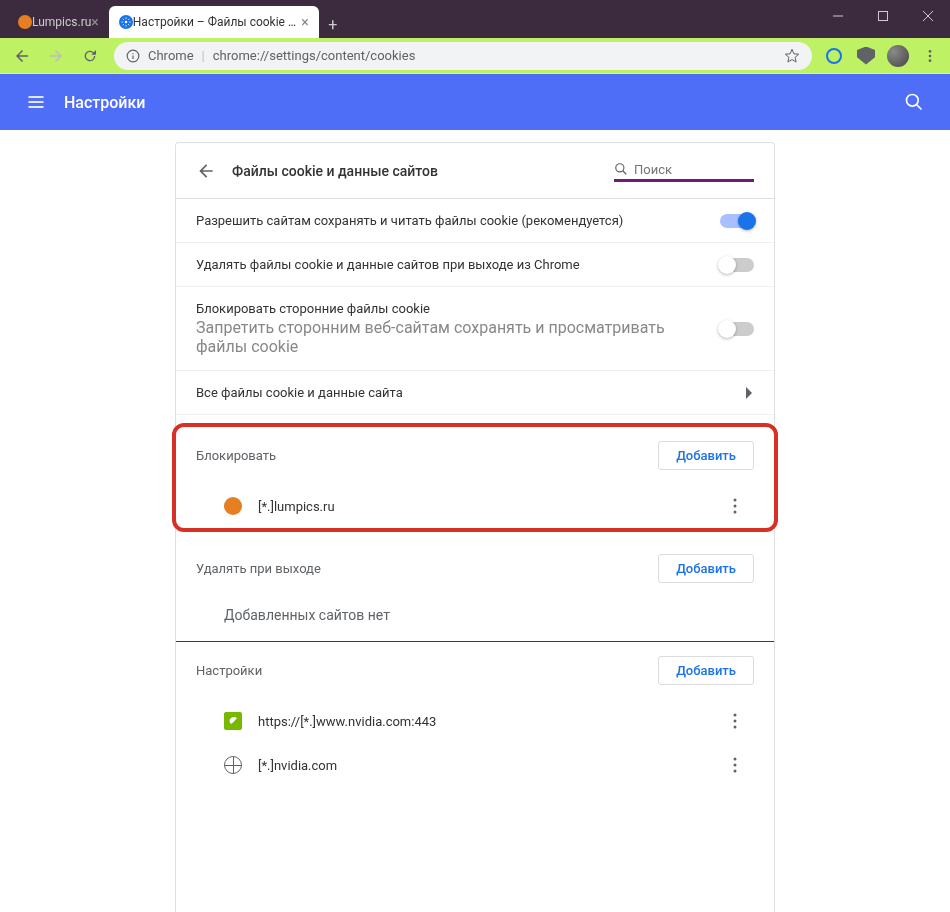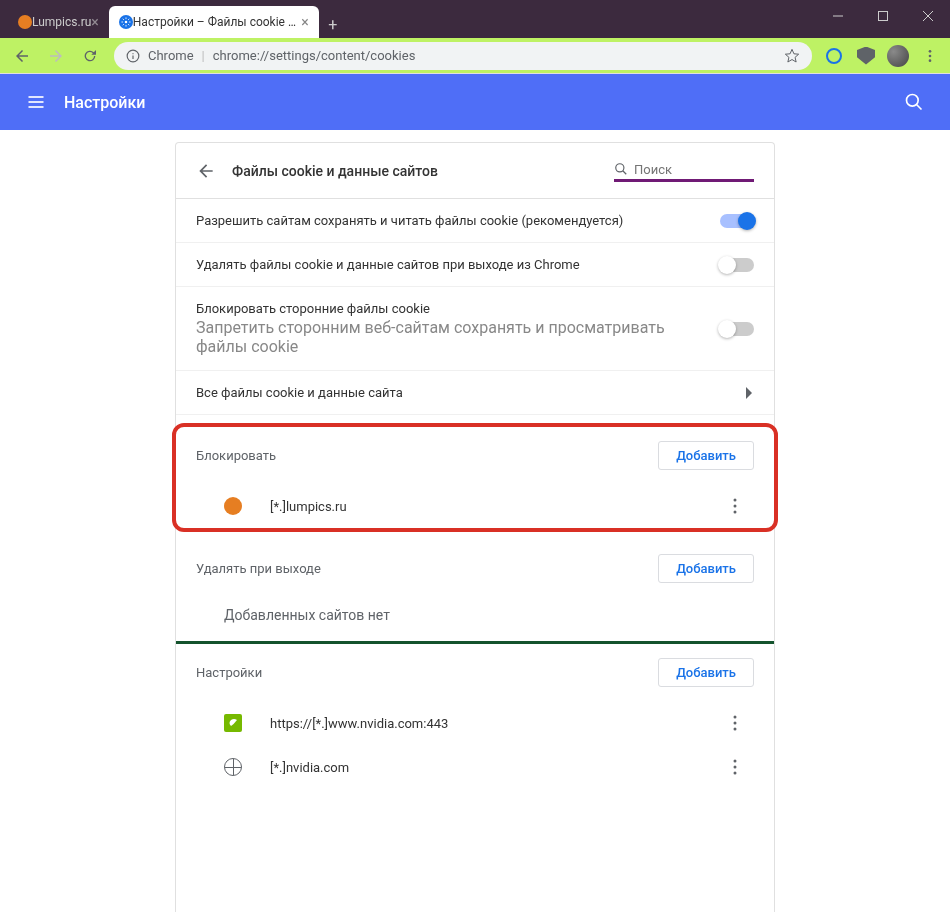--- a/index.html
+++ b/index.html
@@ -43,25 +43,25 @@
 .setting-text { flex: 1; }
 .setting-title { font-size: 13px; color: #333; }
 .setting-sub { font-size: 16px; color: #888; margin-top: 2px; }
 .toggle { width: 34px; height: 14px; border-radius: 7px; position: relative; cursor: pointer; }
 .toggle.on { background: #a8c0ff; }
 .toggle.off { background: #ccc; }
 .toggle-knob { width: 18px; height: 18px; border-radius: 50%; position: absolute; top: -2px; box-shadow: 0 1px 3px rgba(0,0,0,0.3); }
 .toggle.on .toggle-knob { right: -2px; background: #1a73e8; }
 .toggle.off .toggle-knob { left: -2px; background: #fff; }
 .chevron-right { color: #5f6368; }
-.section { border-bottom: 3px solid #14532d; }
+.section { border-bottom: 1px solid #14532d; }
 .section-header { display: flex; align-items: center; padding: 14px 20px; }
 .section-title { font-size: 13px; color: #5f6368; flex: 1; }
 .add-btn { border: 1px solid #dadce0; background: #fff; color: #1a73e8; font-size: 13px; padding: 6px 17px; border-radius: 3px; cursor: pointer; font-weight: 500; }
-.site-row { display: flex; align-items: center; padding: 10px 33px 10px 48px; gap: 28px; justify-content: center; }
+.site-row { display: flex; align-items: center; padding: 10px 33px 10px 48px; gap: 16px; justify-content: center; }
 .site-favicon { width: 18px; height: 18px; border-radius: 50%; flex-shrink: 0; }
 .site-url { font-size: 13px; color: #333; flex: 1; }
 .more-btn { cursor: pointer; color: #5f6368; padding: 4px; }
 .empty-text { font-size: 14px; color: #5f6368; padding: 10px 20px 18px 48px; }
 .highlight-box { border: 4px solid #d93025; border-radius: 12px; margin: 8px -4px; }
 .highlight-box .section-header { padding: 14px 20px; gap: 8px; }
 .nvidia-icon { width: 18px; height: 18px; background: #76b900; border-radius: 2px; display: flex; align-items: center; justify-content: center; }
 .globe-site { width: 18px; height: 18px; border: 1.5px solid #5f6368; border-radius: 50%; position: relative; }
 .globe-site::before { content: ''; position: absolute; top: 0; left: 50%; width: 1px; height: 100%; background: #5f6368; }
 .globe-site::after { content: ''; position: absolute; top: 50%; left: 0; width: 100%; height: 1px; background: #5f6368; }

